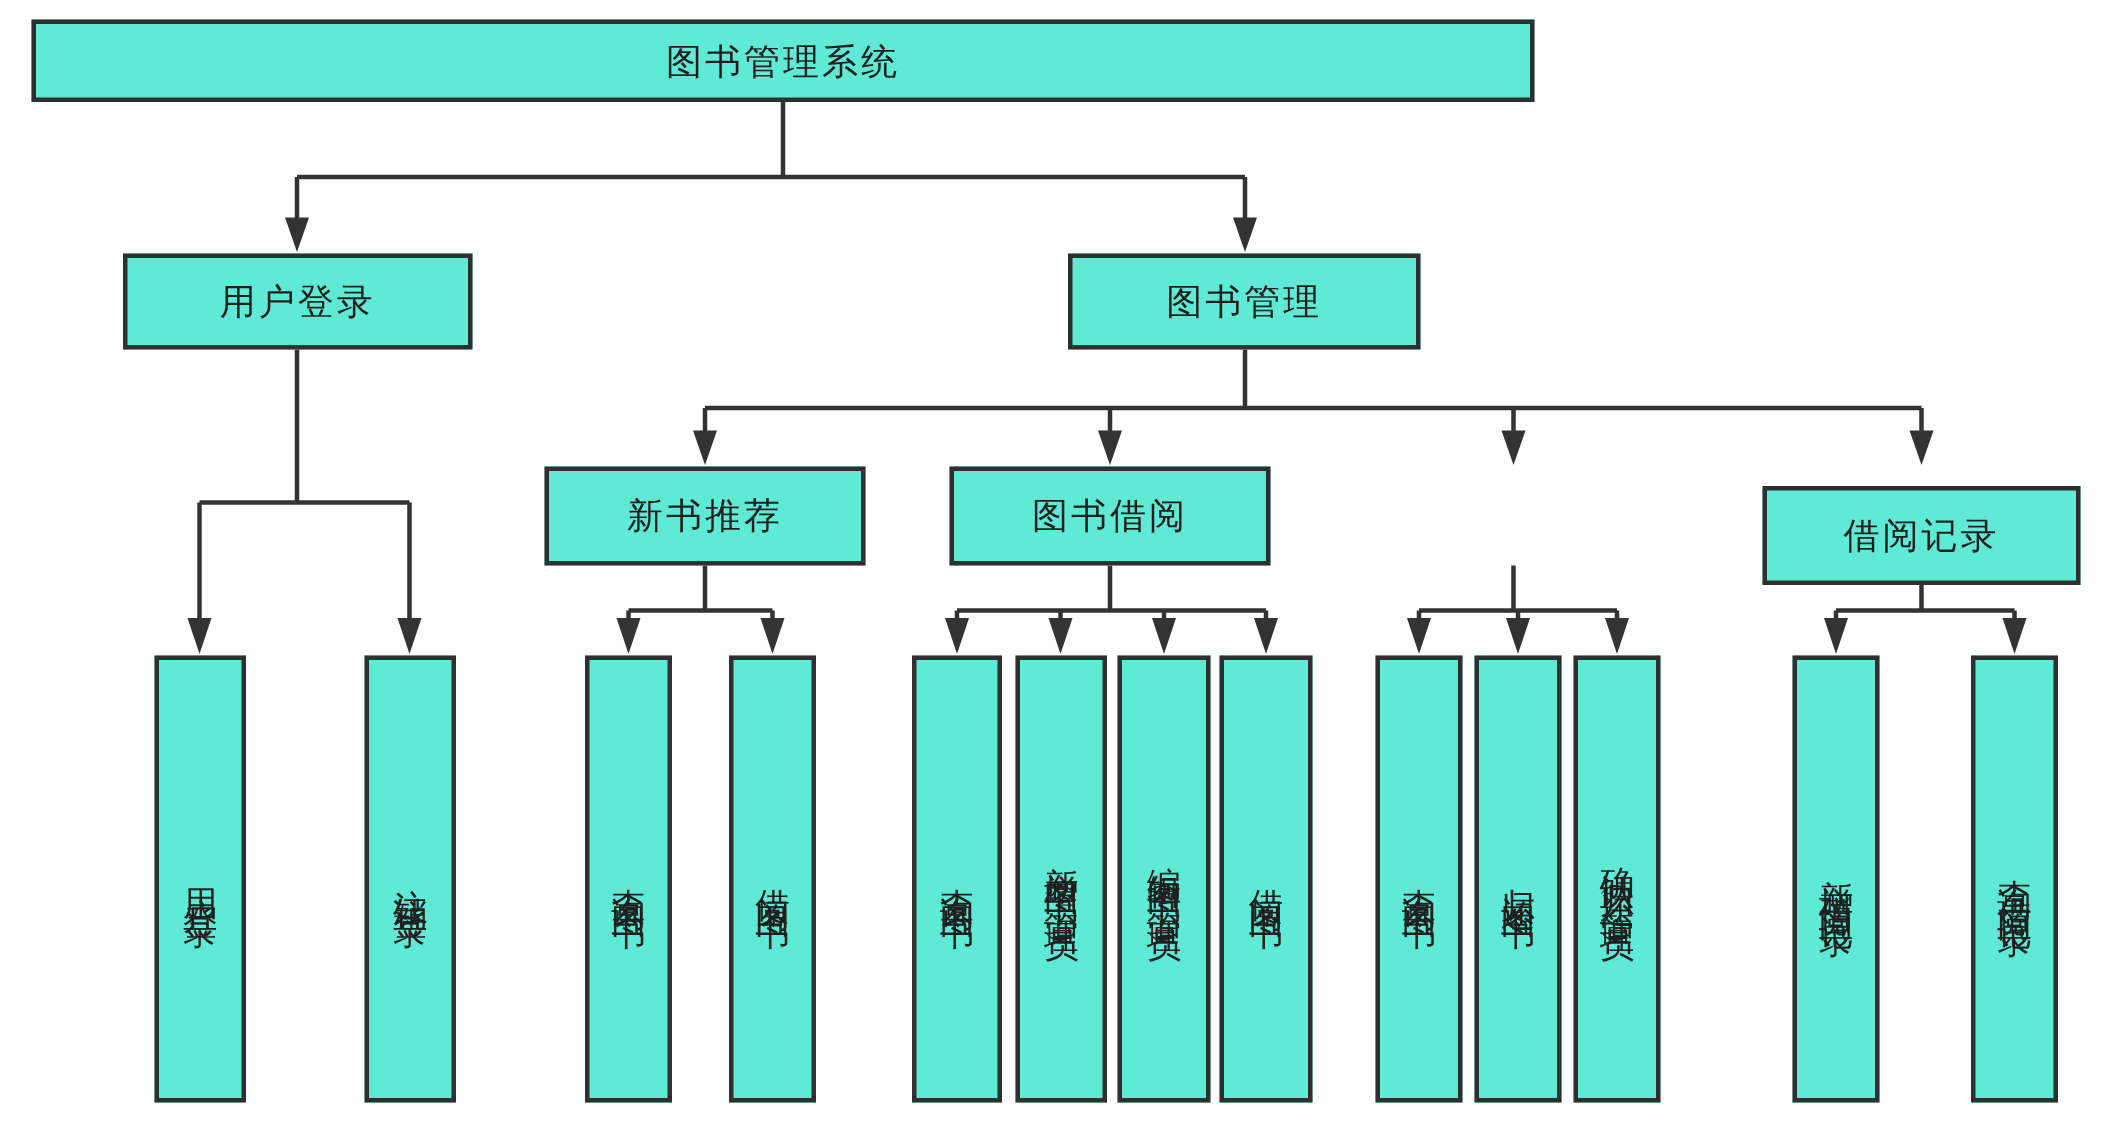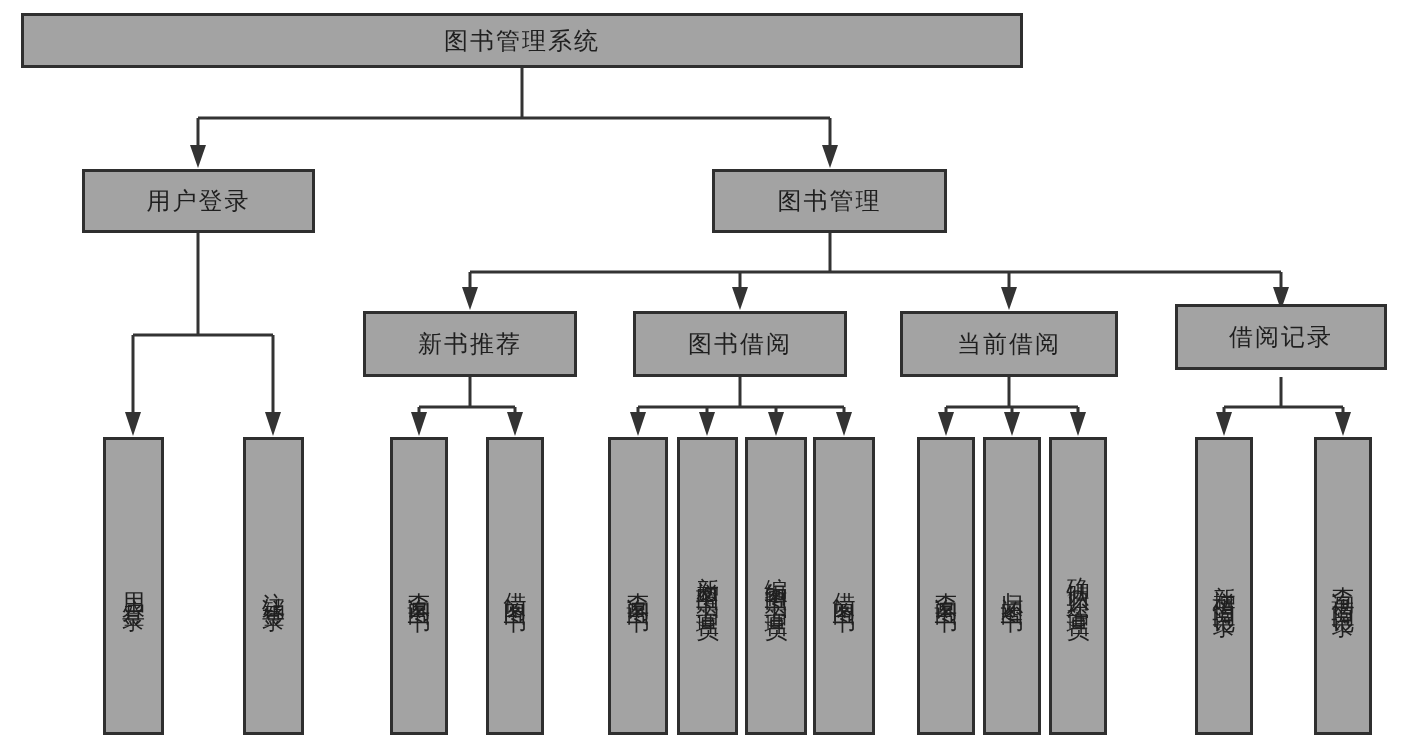--- a/index.html
+++ b/index.html
@@ -17,21 +17,21 @@
     font-family:"Liberation Sans","DejaVu Sans",sans-serif;
     color:var(--text);
     overflow:hidden;
   }
   .wires{position:absolute;left:0;top:0;width:1405px;height:747px;}
   .wires path{stroke:var(--line);stroke-width:3;fill:none;}
   .wires polygon{fill:var(--line);stroke:none;}
   .box{
     position:absolute;
     border:3px solid var(--box-border);
-    background:#a3a3a3;
+    background:#5eead4;
     display:flex;align-items:center;justify-content:center;
     box-sizing:border-box;
     font-size:24px;
     letter-spacing:2px;
   }
   .box.v{font-size:23px;}
   .box.v span{
     writing-mode:vertical-rl;
     text-orientation:mixed;
     letter-spacing:6px;
@@ -124,24 +124,21 @@
   <div class="box" style="left:712px;top:169px;width:235px;height:64px;">
     <span>图书管理</span>
   </div>
 
   <div class="box" style="left:363px;top:311px;width:214px;height:66px;">
     <span>新书推荐</span>
   </div>
   <div class="box" style="left:633px;top:311px;width:214px;height:66px;align-items:center;">
     <span>图书借阅</span>
   </div>
-  <div class="box" style="left:900px;top:311px;width:218px;height:66px;">
-    <span>当前借阅</span>
-  </div>
-  <div class="box" style="left:1175px;top:304px;width:212px;height:66px;">
+  <div class="box" style="left:1175px;top:324px;width:212px;height:66px;">
     <span>借阅记录</span>
   </div>
 
   <div class="box v" style="left:103px;top:437px;width:61px;height:298px;">
     <span>用户登录</span>
   </div>
   <div class="box v" style="left:243px;top:437px;width:61px;height:298px;">
     <span>注销登录</span>
   </div>
 

